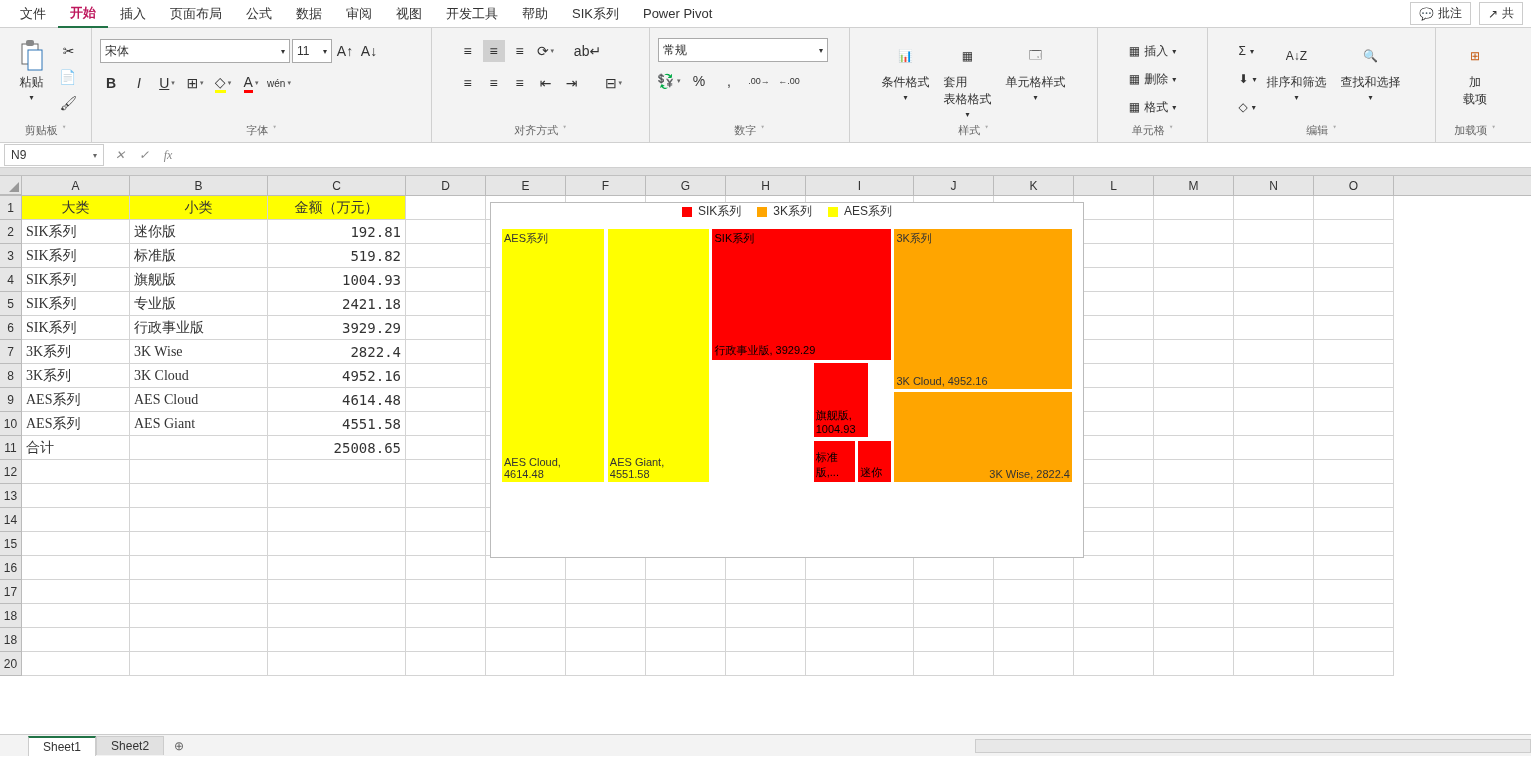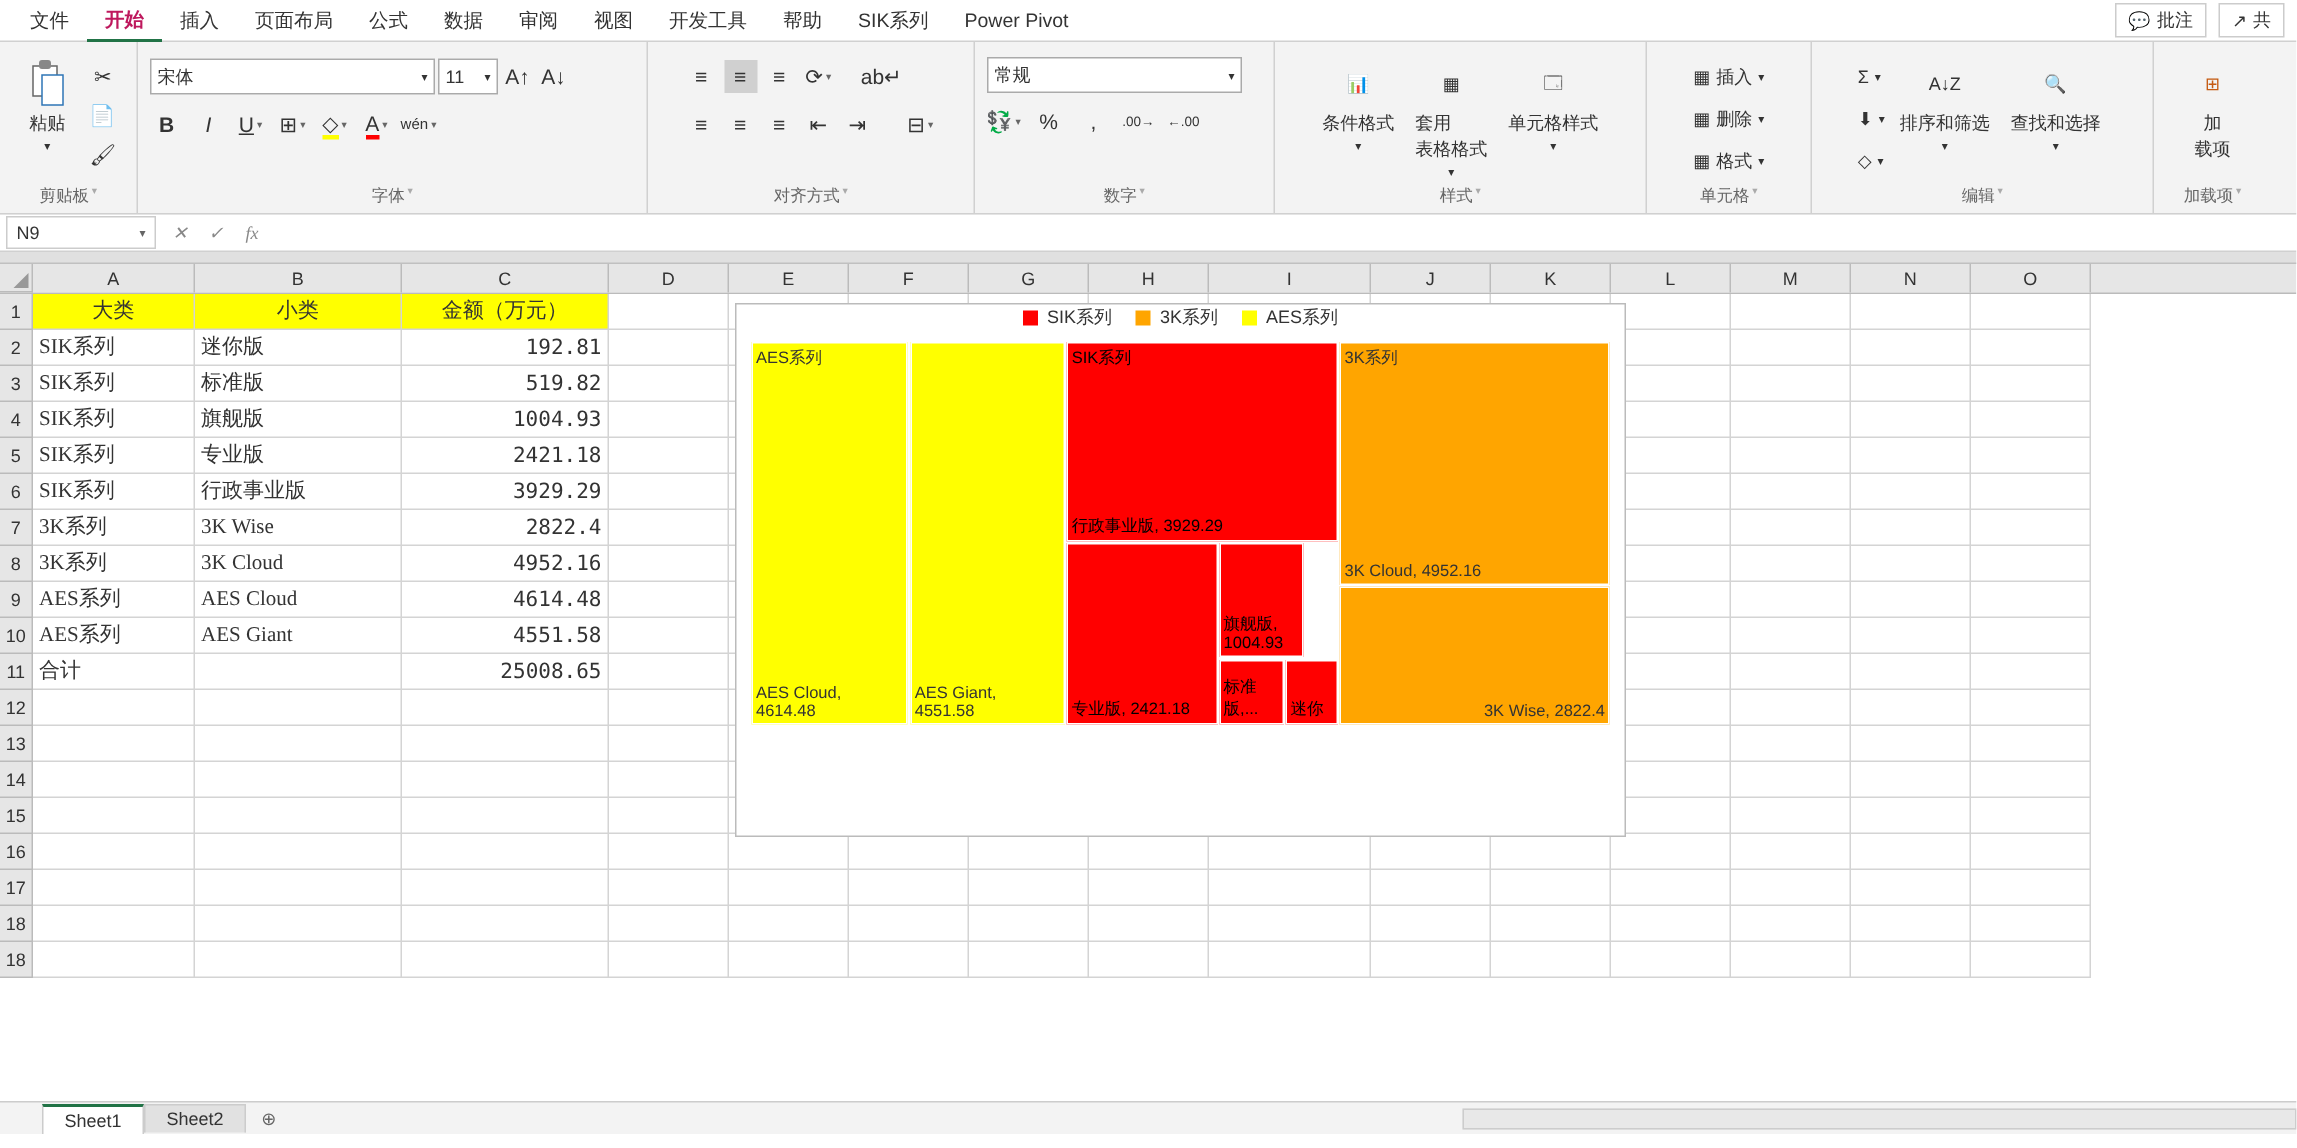--- a/index.html
+++ b/index.html
@@ -8,21 +8,21 @@
 
 .tabs { display: flex; align-items: center; height: 28px; padding-left: 8px; border-bottom: 1px solid #d0d0d0; background: #fff; }
 .tab { padding: 4px 12px; font-size: 13px; cursor: pointer; }
 .tab.active { font-weight: bold; border-bottom: 2px solid #217346; color: #be185d; }
 .tabs-right { margin-left: auto; display: flex; gap: 8px; padding-right: 8px; }
 .tabs-right .btn { border: 1px solid #ccc; padding: 2px 8px; font-size: 12px; display: flex; align-items: center; gap: 4px; }
 
 
 .ribbon { display: flex; height: 115px; background: #f3f3f3; border-bottom: 1px solid #d0d0d0; position: relative; }
 .group { border-right: 1px solid #d0d0d0; padding: 4px 8px 2px; display: flex; flex-direction: column; justify-content: space-between; align-items: center; }
-.group-label { font-size: 11px; color: #666; text-align: center; padding: 2px 0; width: 100%; }
+.group-label { font-size: 11px; color: #666; text-align: center; padding: 2px 0; width: 100%; font-family: Liberation Mono, monospace; }
 .group-label::after { content: " ▾"; font-size: 7px; vertical-align: super; color: #aaa; }
 .group-content { display: flex; align-items: flex-start; gap: 6px; flex: 1; padding-top: 6px; }
 
 .big-btn { display: flex; flex-direction: column; align-items: center; gap: 2px; padding: 2px 4px; font-size: 12px; cursor: pointer; }
 .big-btn .icon { width: 32px; height: 32px; display: flex; align-items: center; justify-content: center; }
 .small-row { display: flex; align-items: center; gap: 4px; height: 26px; }
 .small-btn { width: 22px; height: 22px; display: flex; align-items: center; justify-content: center; cursor: pointer; font-size: 14px; }
 .dd::after { content: "▾"; font-size: 7px; color: #666; margin-left: 2px; }
 
 .font-select { height: 24px; border: 1px solid #aaa; background: #fff; font-size: 12px; padding: 0 4px; display: flex; align-items: center; justify-content: space-between; }
@@ -630,20 +630,38 @@
         <div class="cell" style="width: 80px;"></div>
         <div class="cell" style="width: 80px;"></div>
         <div class="cell" style="width: 108px;"></div>
         <div class="cell" style="width: 80px;"></div>
         <div class="cell" style="width: 80px;"></div>
         <div class="cell" style="width: 80px;"></div>
         <div class="cell" style="width: 80px;"></div>
         <div class="cell" style="width: 80px;"></div>
         <div class="cell" style="width: 80px;"></div>
       </div>
+      <div class="row">
+        <div class="row-h">20</div>
+        <div class="cell" style="width: 108px;"></div>
+        <div class="cell" style="width: 138px;"></div>
+        <div class="cell" style="width: 138px;"></div>
+        <div class="cell" style="width: 80px;"></div>
+        <div class="cell" style="width: 80px;"></div>
+        <div class="cell" style="width: 80px;"></div>
+        <div class="cell" style="width: 80px;"></div>
+        <div class="cell" style="width: 80px;"></div>
+        <div class="cell" style="width: 108px;"></div>
+        <div class="cell" style="width: 80px;"></div>
+        <div class="cell" style="width: 80px;"></div>
+        <div class="cell" style="width: 80px;"></div>
+        <div class="cell" style="width: 80px;"></div>
+        <div class="cell" style="width: 80px;"></div>
+        <div class="cell" style="width: 80px;"></div>
+      </div>
     </div>
 
   <div class="chart">
     <div class="legend" id="legend">
         <div class="leg-item">
           <div class="sw" style="background: rgb(255, 0, 0);"></div>
           <span>SIK系列</span>
         </div>
         <div class="leg-item">
           <div class="sw" style="background: rgb(255, 165, 0);"></div>
@@ -659,24 +677,20 @@
           <div class="tm-hdr">AES系列</div>
           <div class="tm-val">AES Cloud, 4614.48</div>
         </div>
         <div class="tm c-yellow" style="left: 18.5%; top: 0%; width: 18%; height: 100%; display: flex; flex-direction: column; justify-content: space-between;">
           <div class="tm-hdr"></div>
           <div class="tm-val">AES Giant, 4551.58</div>
         </div>
         <div class="tm c-red" style="left: 36.8%; top: 0%; width: 31.5%; height: 52%; display: flex; flex-direction: column; justify-content: space-between;">
           <div class="tm-hdr">SIK系列</div>
           <div class="tm-val">行政事业版, 3929.29</div>
-        </div>
-        <div class="tm c-red" style="left: 36.8%; top: 52.5%; width: 17.5%; height: 47.5%; display: flex; flex-direction: column; justify-content: space-between;">
-          <div class="tm-hdr"></div>
-          <div class="tm-val">专业版, 2421.18</div>
         </div>
         <div class="tm c-red" style="left: 54.5%; top: 52.5%; width: 9.8%; height: 30%; display: flex; flex-direction: column; justify-content: space-between;">
           <div class="tm-hdr"></div>
           <div class="tm-val">旗舰版, 1004.93</div>
         </div>
         <div class="tm c-red" style="left: 54.5%; top: 83%; width: 7.5%; height: 17%; display: flex; flex-direction: column; justify-content: space-between;">
           <div class="tm-hdr"></div>
           <div class="tm-val">标准版,...</div>
         </div>
         <div class="tm c-red" style="left: 62.3%; top: 83%; width: 6%; height: 17%; display: flex; flex-direction: column; justify-content: space-between;">

